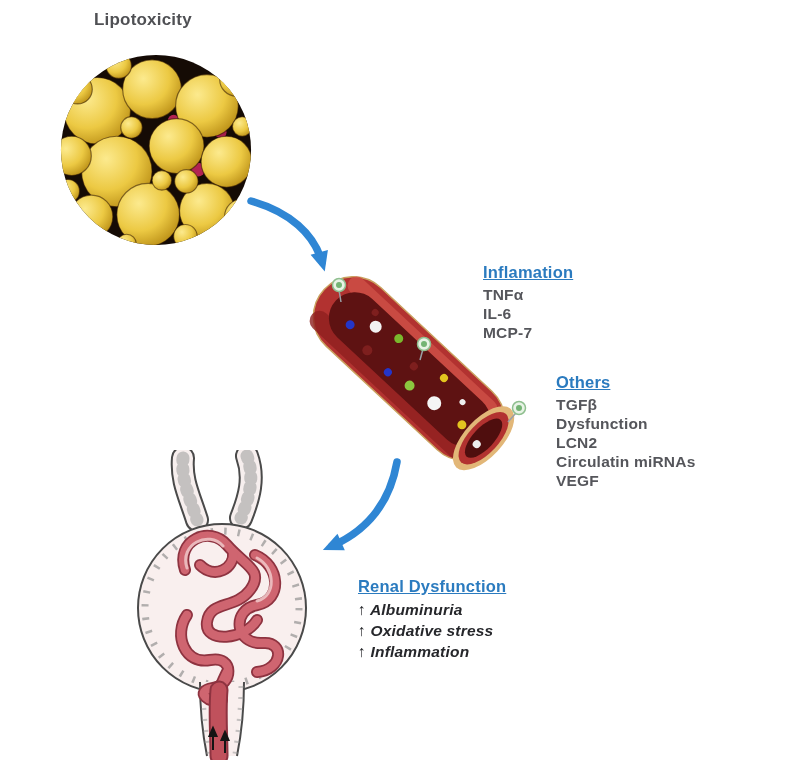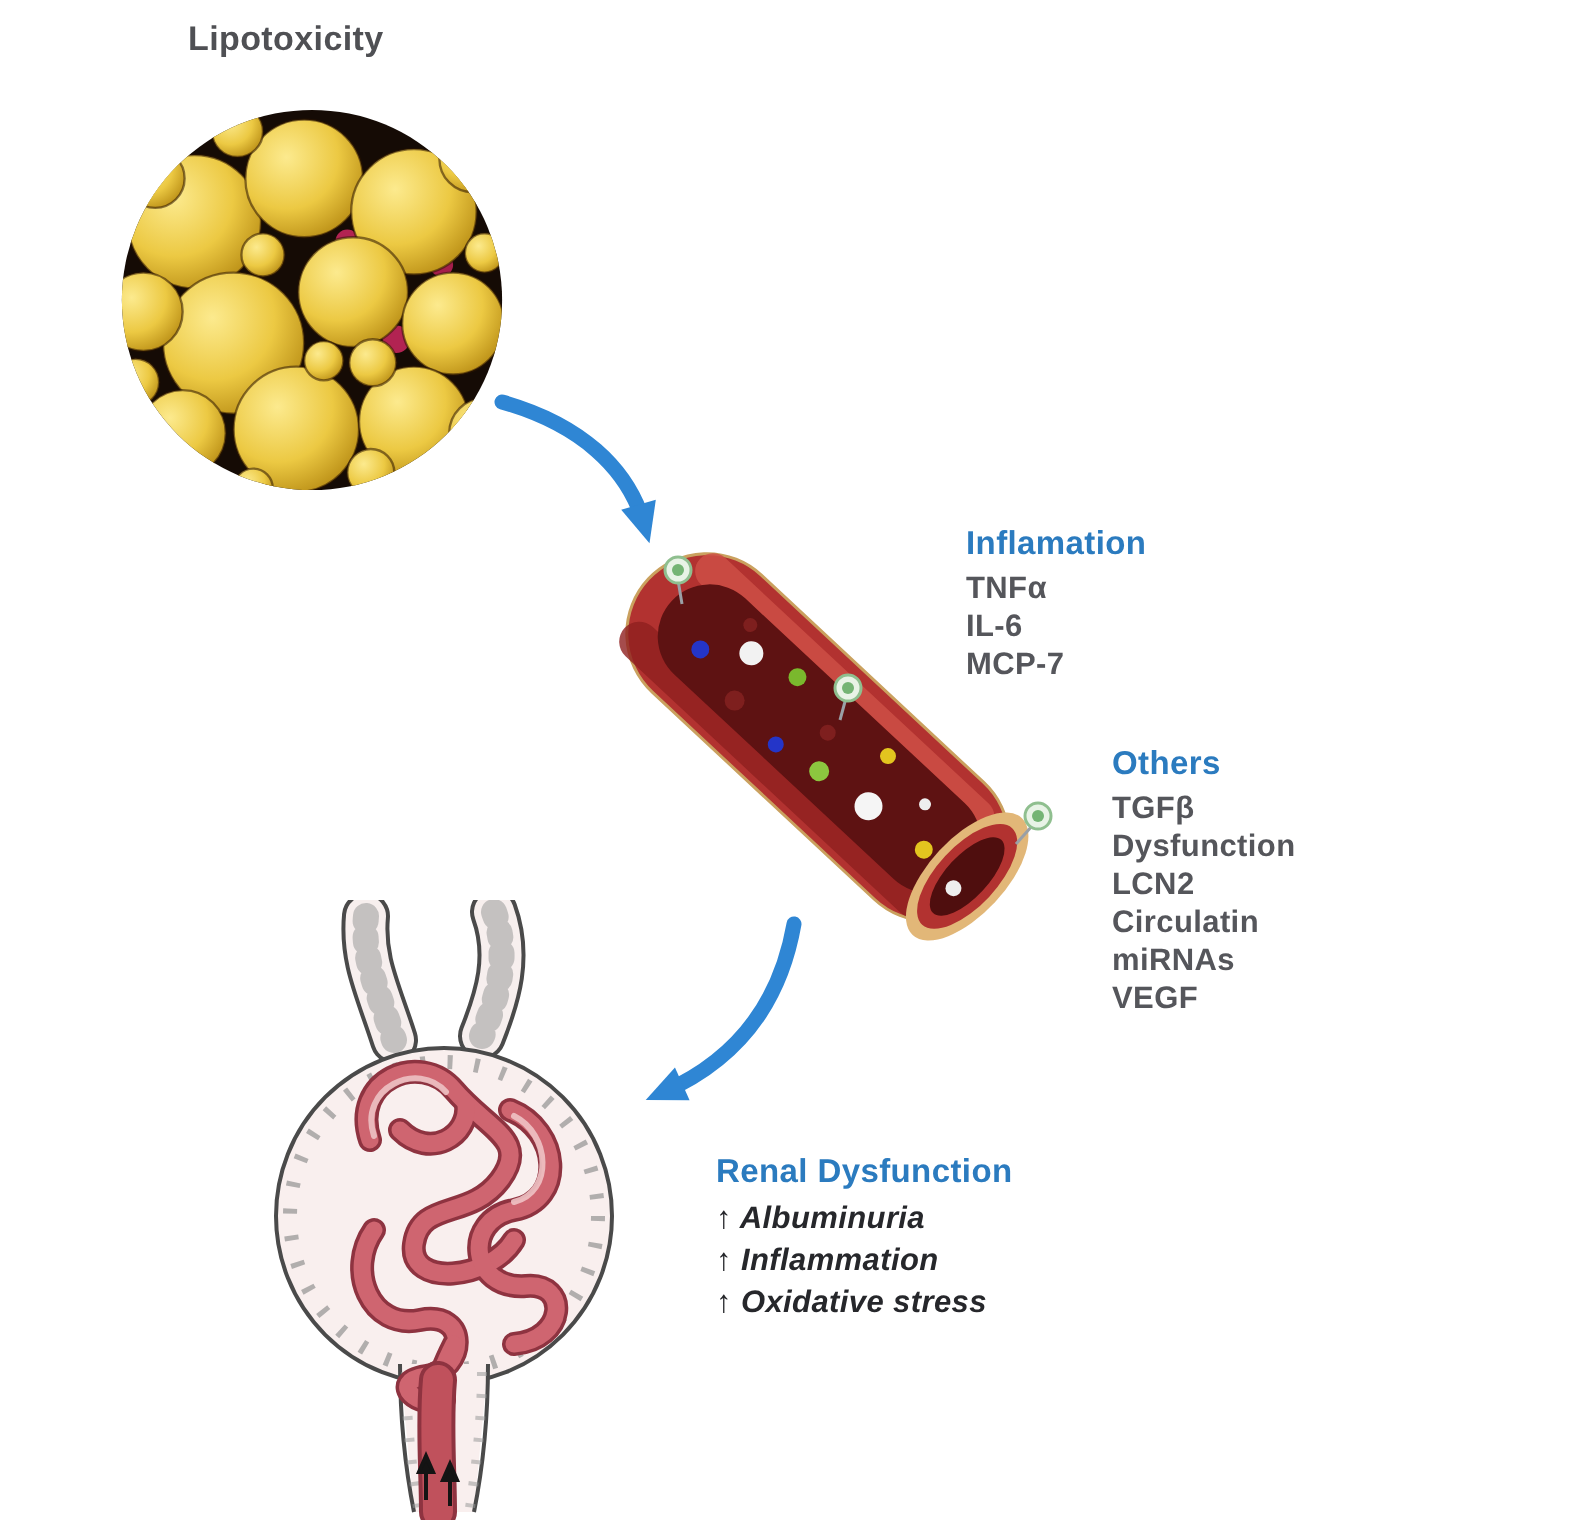--- a/index.html
+++ b/index.html
@@ -1,28 +1,29 @@
 <!DOCTYPE html>
 <html><head>
 <meta charset="utf-8">
 <style>
   html,body{margin:0;padding:0;background:#ffffff;}
   .canvas{
     position:relative;width:676px;height:764px;background:#ffffff;overflow:hidden;
     font-family:"Liberation Sans", sans-serif;
+    padding-left:47px;
   }
   .abs{position:absolute;}
   .title{
     position:absolute;left:94px;top:10px;
     font-size:17px;font-weight:bold;color:#4f5054;letter-spacing:.2px;
   }
   .block{position:absolute;}
   .block .heading{font-size:16.5px;font-weight:bold;margin:0 0 3px 0;letter-spacing:.2px;}
   .heading.pink{color:#e0396d;}
-  .heading.blue{color:#2b7bbf;}
+  .heading.blue{color:#2b7bbf;text-decoration:underline;}
   .block .item{
     font-size:15.5px;font-weight:bold;color:#55565b;line-height:19px;letter-spacing:.2px;
   }
   .block.renal .item{color:#26272b;line-height:21px;font-style:italic;}
   svg{display:block;}
 </style>
 </head>
 <body>
 
 <div class="canvas">
@@ -199,17 +200,17 @@
     <div class="item">TGFβ</div>
     <div class="item">Dysfunction</div>
     <div class="item">LCN2</div>
     <div class="item">Circulatin miRNAs</div>
     <div class="item">VEGF</div>
   </div>
 
   <div class="block renal" style="left:358px;top:577px">
     <div class="heading blue">Renal Dysfunction</div>
     <div class="item">↑ Albuminuria</div>
+    <div class="item">↑ Oxidative stress</div>
     <div class="item">↑ Inflammation</div>
-    <div class="item">↑ Oxidative stress</div>
   </div>
 
 </div>
 
 </body></html>

